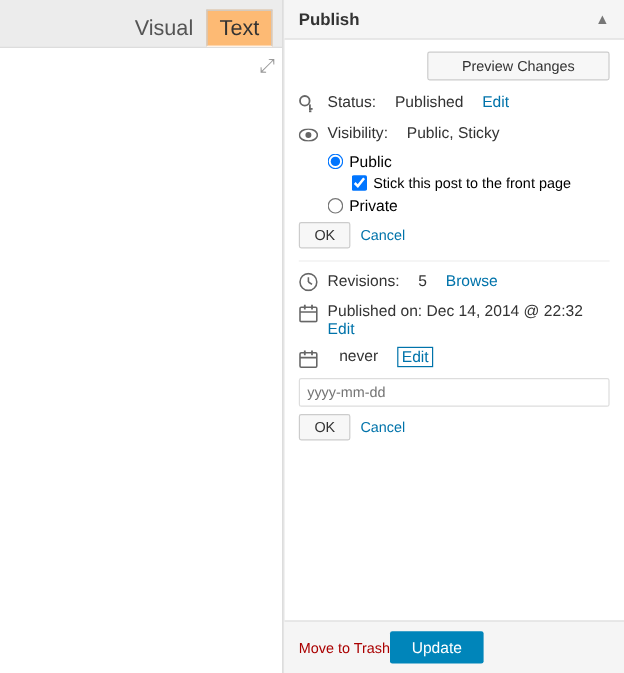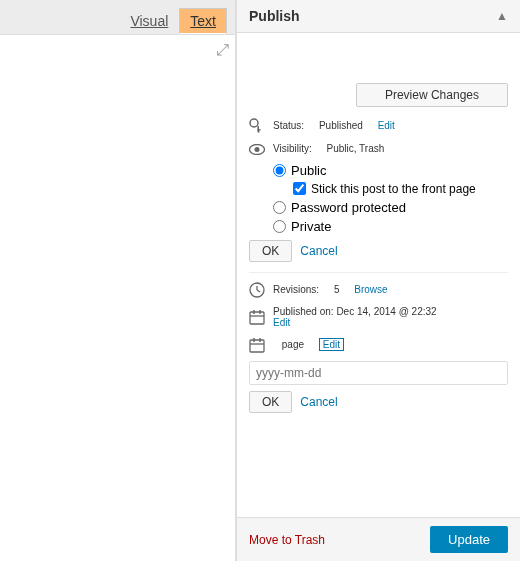--- a/index.html
+++ b/index.html
@@ -27,26 +27,25 @@
     .editor-tabs {
       display: flex;
       justify-content: flex-end;
       padding: 8px 8px 0 8px;
       border-bottom: 1px solid #ddd;
       background: #ececec;
     }
 
     .tab-btn {
       padding: 4px 10px;
-      font-size: 14px;
+      font-size: 18px;
       cursor: pointer;
       background: transparent;
       border: 1px solid transparent;
       color: #555;
-      text-decoration: underline;
     }
 
     .tab-btn.active {
       background: #fdba74;
       border: 1px solid #ccc;
       border-bottom-color: #fff;
       color: #333;
     }
 
     .editor-body {
@@ -72,21 +71,20 @@
       background: #fff;
     }
 
     
     .right-panel {
       width: 324px;
       background: #fff;
       border-left: 1px solid #ddd;
       display: flex;
       flex-direction: column;
-      gap: 40px;
     }
 
     .panel-header {
       display: flex;
       align-items: center;
       justify-content: space-between;
       padding: 8px 12px;
       background: #f5f5f5;
       border-bottom: 1px solid #ddd;
     }
@@ -117,23 +115,23 @@
       font-size: 12px;
       background: #f7f7f7;
       border: 1px solid #ccc;
       cursor: pointer;
       color: #333;
       border-radius: 2px;
     }
 
     .meta-row {
       display: flex;
-      align-items: center;
+      align-items: flex-start;
       margin-bottom: 8px;
-      font-size: 10px;
+      font-size: 13px;
       color: #333;
       gap: 6px;
     }
 
     .meta-icon {
       width: 18px;
       flex-shrink: 0;
       margin-top: 1px;
       color: #666;
     }
@@ -215,21 +213,21 @@
       border: 1px solid #ddd;
       font-size: 12px;
       color: #999;
       margin-bottom: 6px;
       border-radius: 2px;
     }
 
     .panel-footer {
       display: flex;
       align-items: center;
-      justify-content: space-between;
+      justify-content: flex-start;
       padding: 8px 12px;
       background: #f5f5f5;
       border-top: 1px solid #ddd;
     }
 
     .trash-link {
       color: #a00;
       text-decoration: none;
       font-size: 12px;
       cursor: pointer;
@@ -288,38 +286,34 @@
 
     
     <div class="meta-row">
       <span class="meta-icon">
         <svg width="16" height="11" viewBox="0 0 16 11" fill="none">
           <ellipse cx="8" cy="5.5" rx="7.5" ry="5" stroke="#666" stroke-width="1.3" fill="none"></ellipse>
           <circle cx="8" cy="5.5" r="2.5" fill="#666"></circle>
         </svg>
       </span>
       <span>Visibility:</span>&nbsp;
-      <span>Public, Trash</span>
+      <span>Public, Sticky</span>
     </div>
 
     
     <div class="visibility-options">
       <div class="radio-row">
         <input type="radio" name="visibility" id="vis_public" checked="" style="">
         <label for="vis_public">Public</label>
       </div>
       <div class="checkbox-row">
         <input type="checkbox" id="sticky_check" checked="" style="">
         <label for="sticky_check">Stick this post to the front page</label>
       </div>
       <div class="radio-row">
-        <input type="radio" name="visibility" id="vis_pwd" style="">
-        <label for="vis_pwd">Password protected</label>
-      </div>
-      <div class="radio-row">
         <input type="radio" name="visibility" id="vis_priv" style="">
         <label for="vis_priv">Private</label>
       </div>
     </div>
 
     <div class="ok-cancel-row">
       <button class="ok-btn">OK</button>
       <a class="cancel-link">Cancel</a>
     </div>
 
@@ -359,21 +353,21 @@
     <div class="meta-row">
       <span class="meta-icon">
         <svg width="16" height="16" viewBox="0 0 16 16" fill="none">
           <rect x="1" y="3" width="14" height="12" rx="1" stroke="#666" stroke-width="1.3" fill="none"></rect>
           <line x1="1" y1="7" x2="15" y2="7" stroke="#666" stroke-width="1.3"></line>
           <line x1="5" y1="1" x2="5" y2="5" stroke="#666" stroke-width="1.5"></line>
           <line x1="11" y1="1" x2="11" y2="5" stroke="#666" stroke-width="1.5"></line>
         </svg>
       </span>
       &nbsp;
-      <span>page</span>&nbsp;
+      <span>never</span>&nbsp;
       <a class="meta-link" style="border: 1px solid #0073aa; padding: 0 3px;">Edit</a>
     </div>
 
     
     <input class="date-input" type="text" placeholder="yyyy-mm-dd" style="">
 
     <div class="ok-cancel-row">
       <button class="ok-btn">OK</button>
       <a class="cancel-link">Cancel</a>
     </div>

